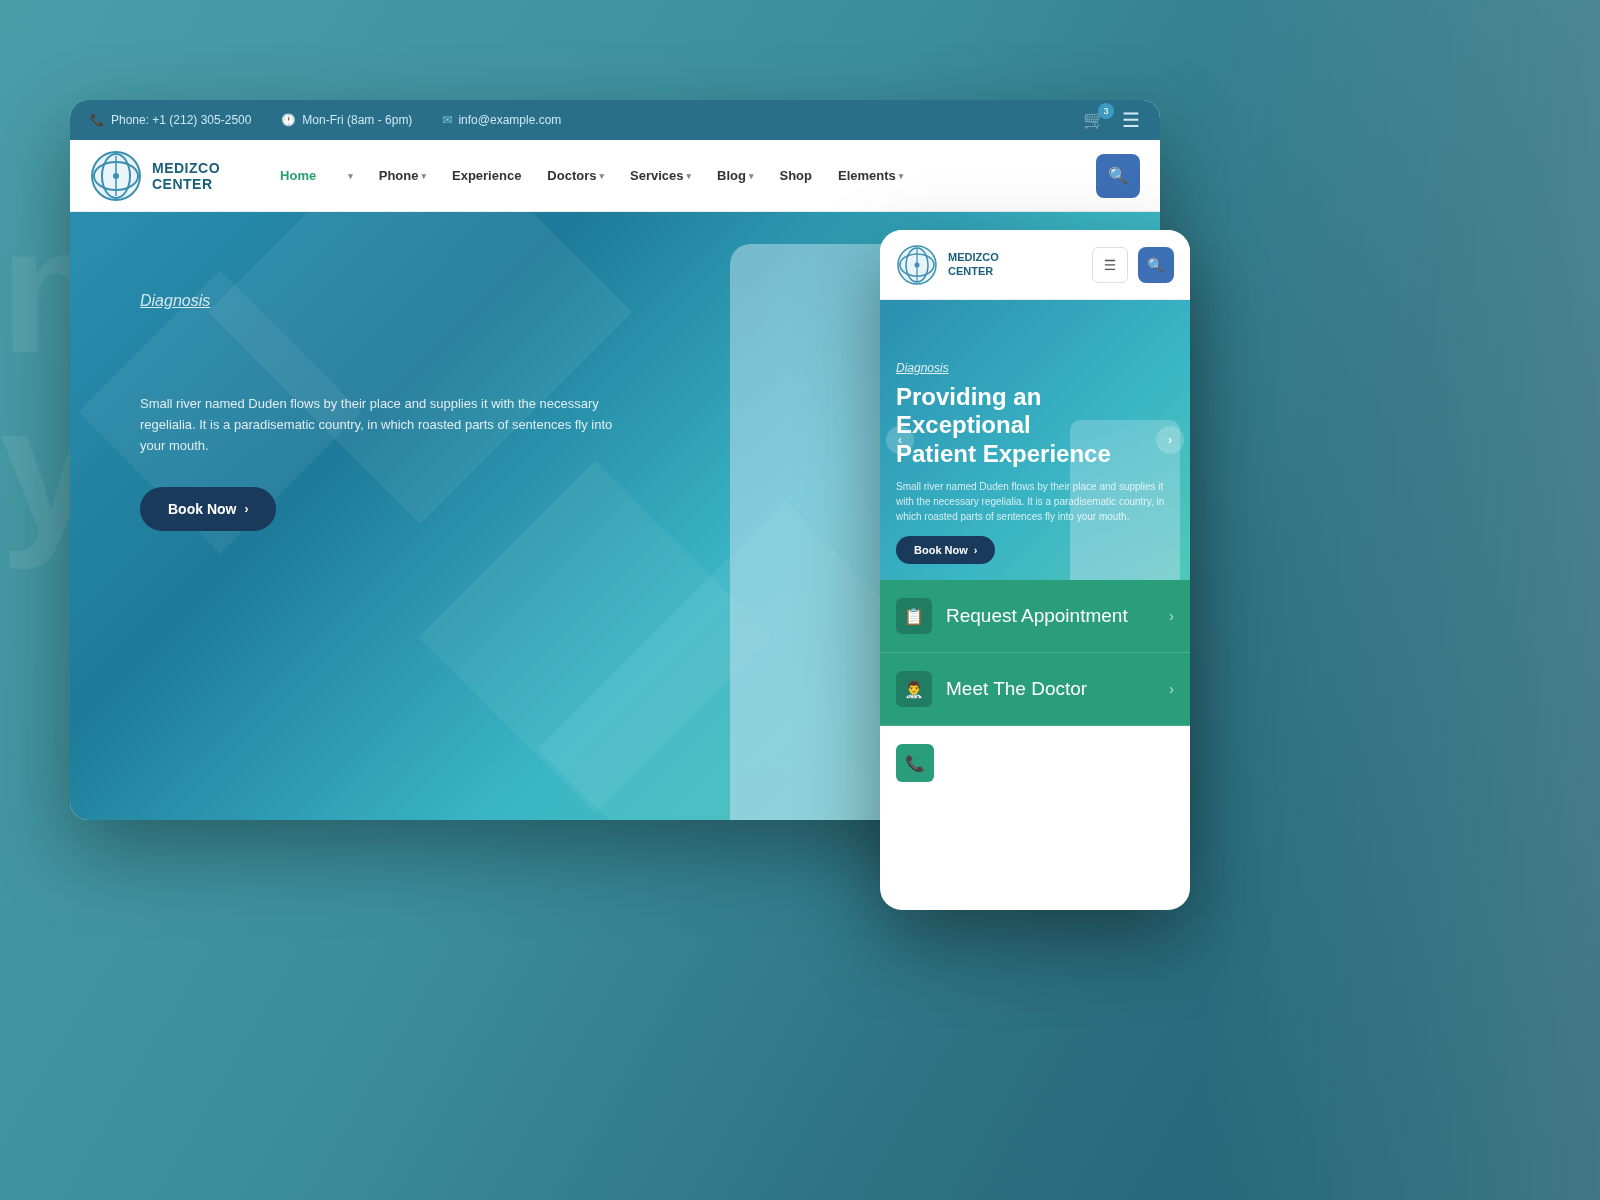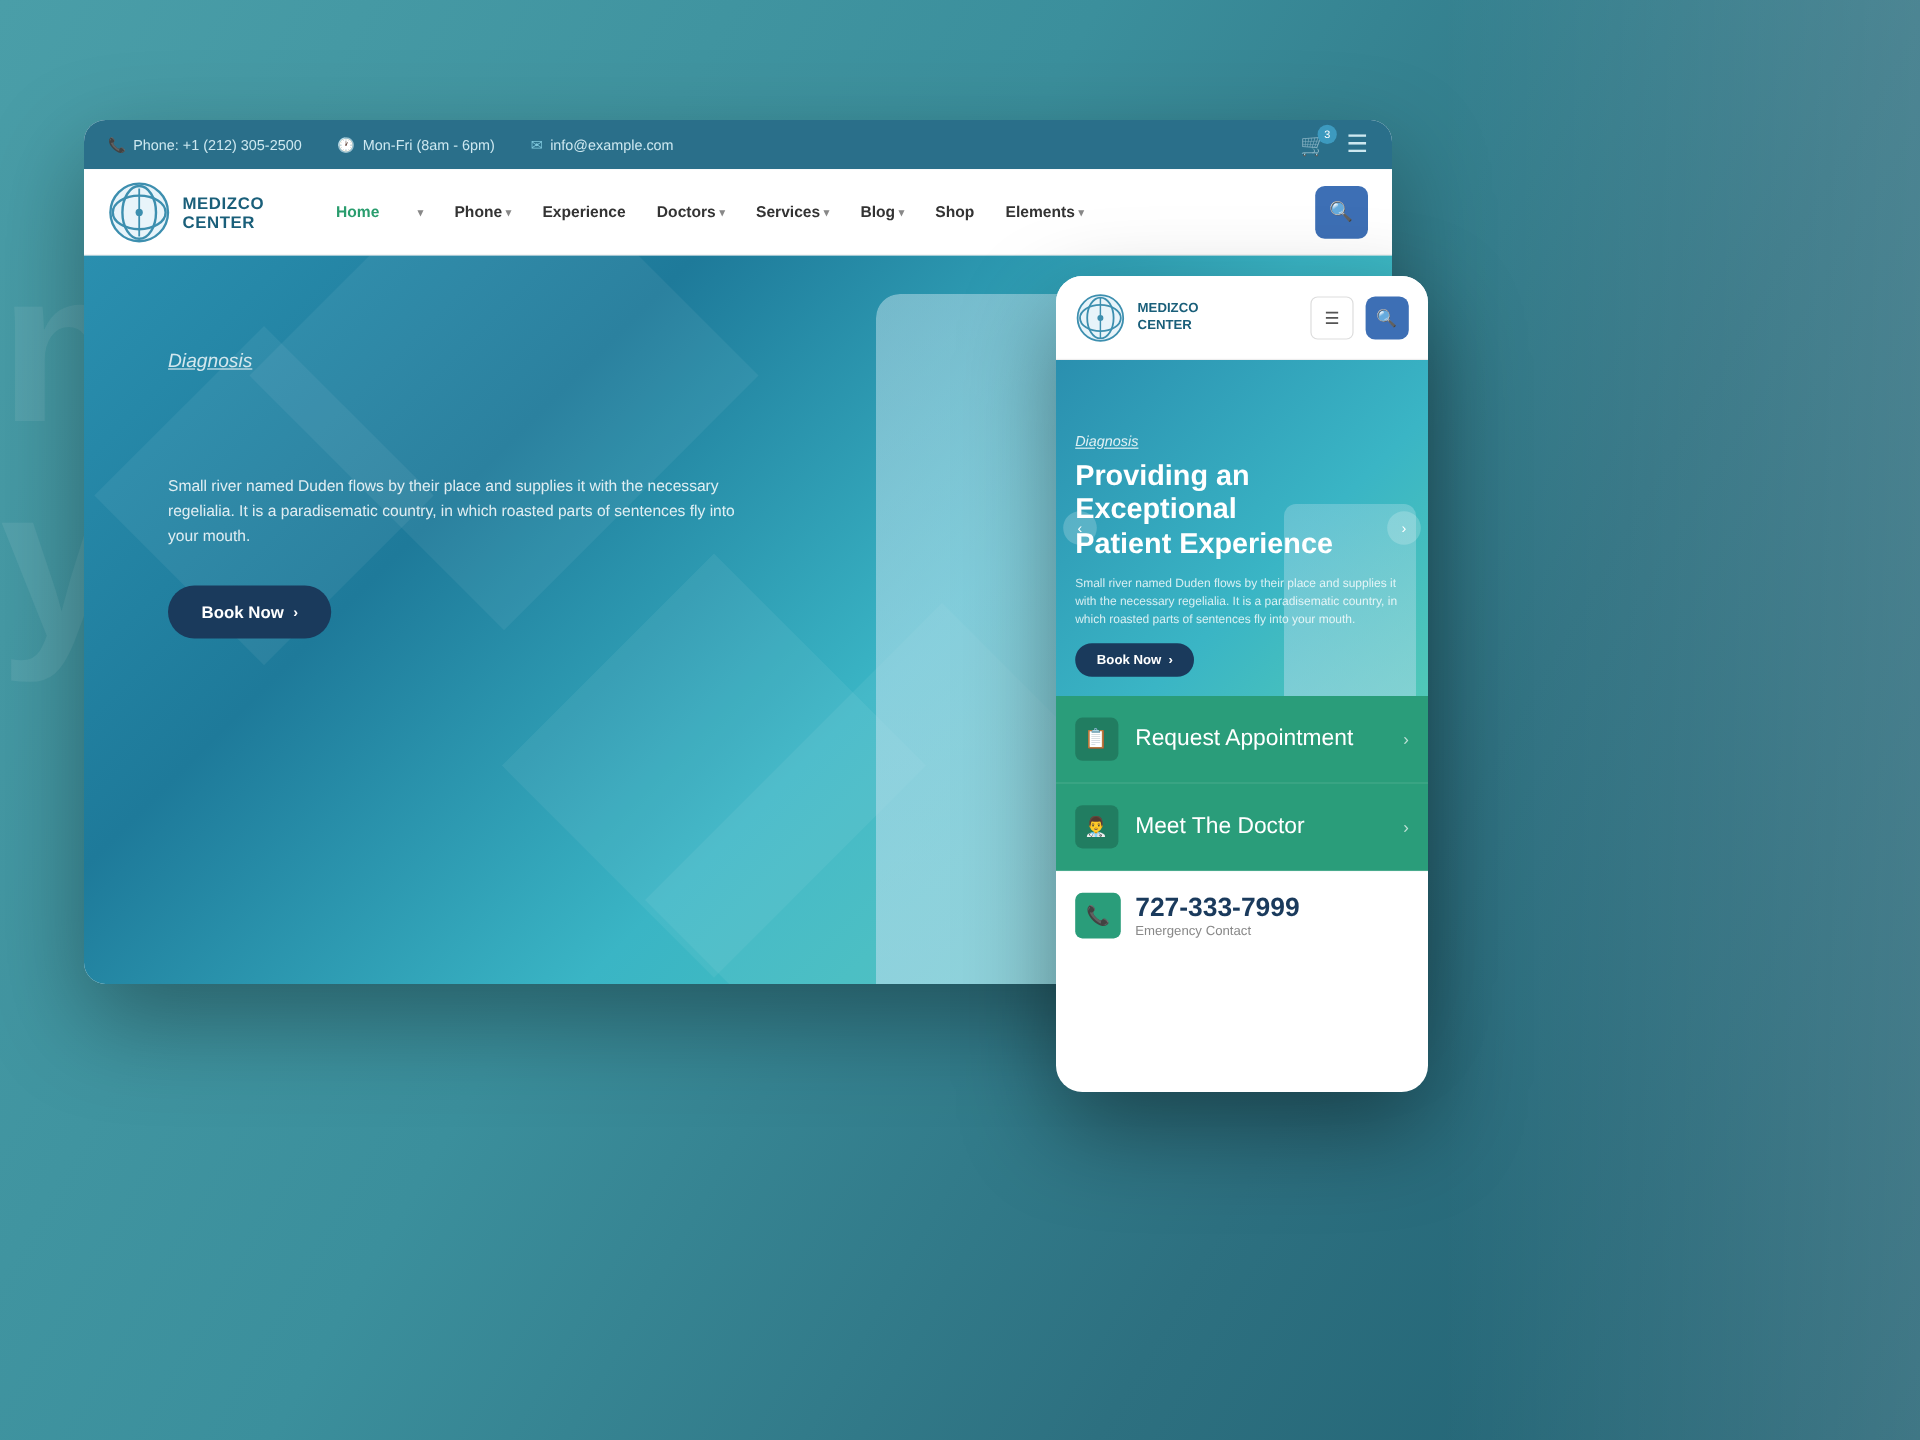--- a/index.html
+++ b/index.html
@@ -629,19 +629,15 @@
     </div>
     <div class="mobile-list-item">
       <div class="mobile-list-icon">👨‍⚕️</div>
       <span class="mobile-list-label">Meet The Doctor</span>
       <span class="mobile-list-arrow">›</span>
     </div>
   </div>
 
   <div class="mobile-phone-cta">
     <div class="mobile-phone-icon-box">📞</div>
-    <div class="mobile-phone-info">
-      <div class="mobile-phone-number">727-333-7999</div>
-      <div class="mobile-phone-label">Emergency Contact</div>
-    </div>
   </div>
 
 </div>
 
 </body></html>

